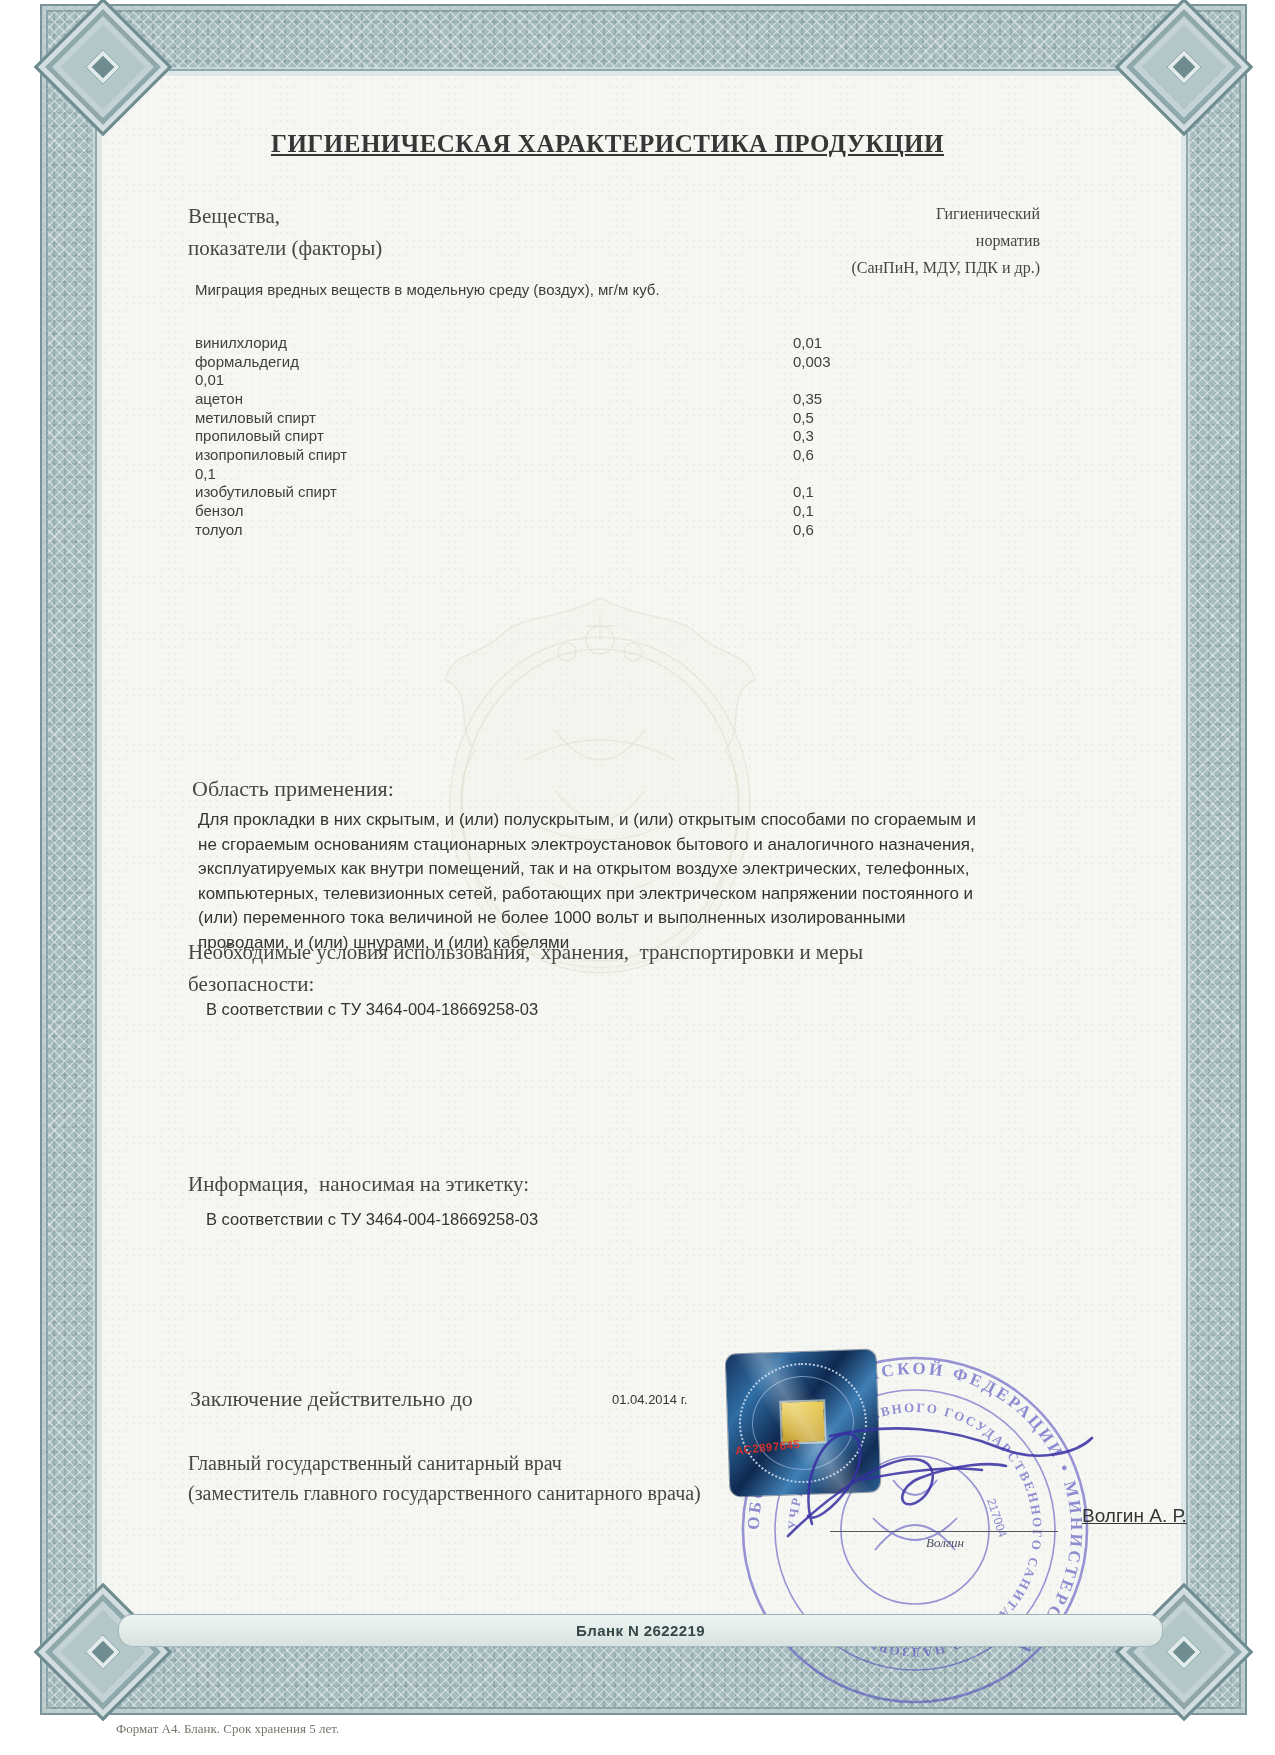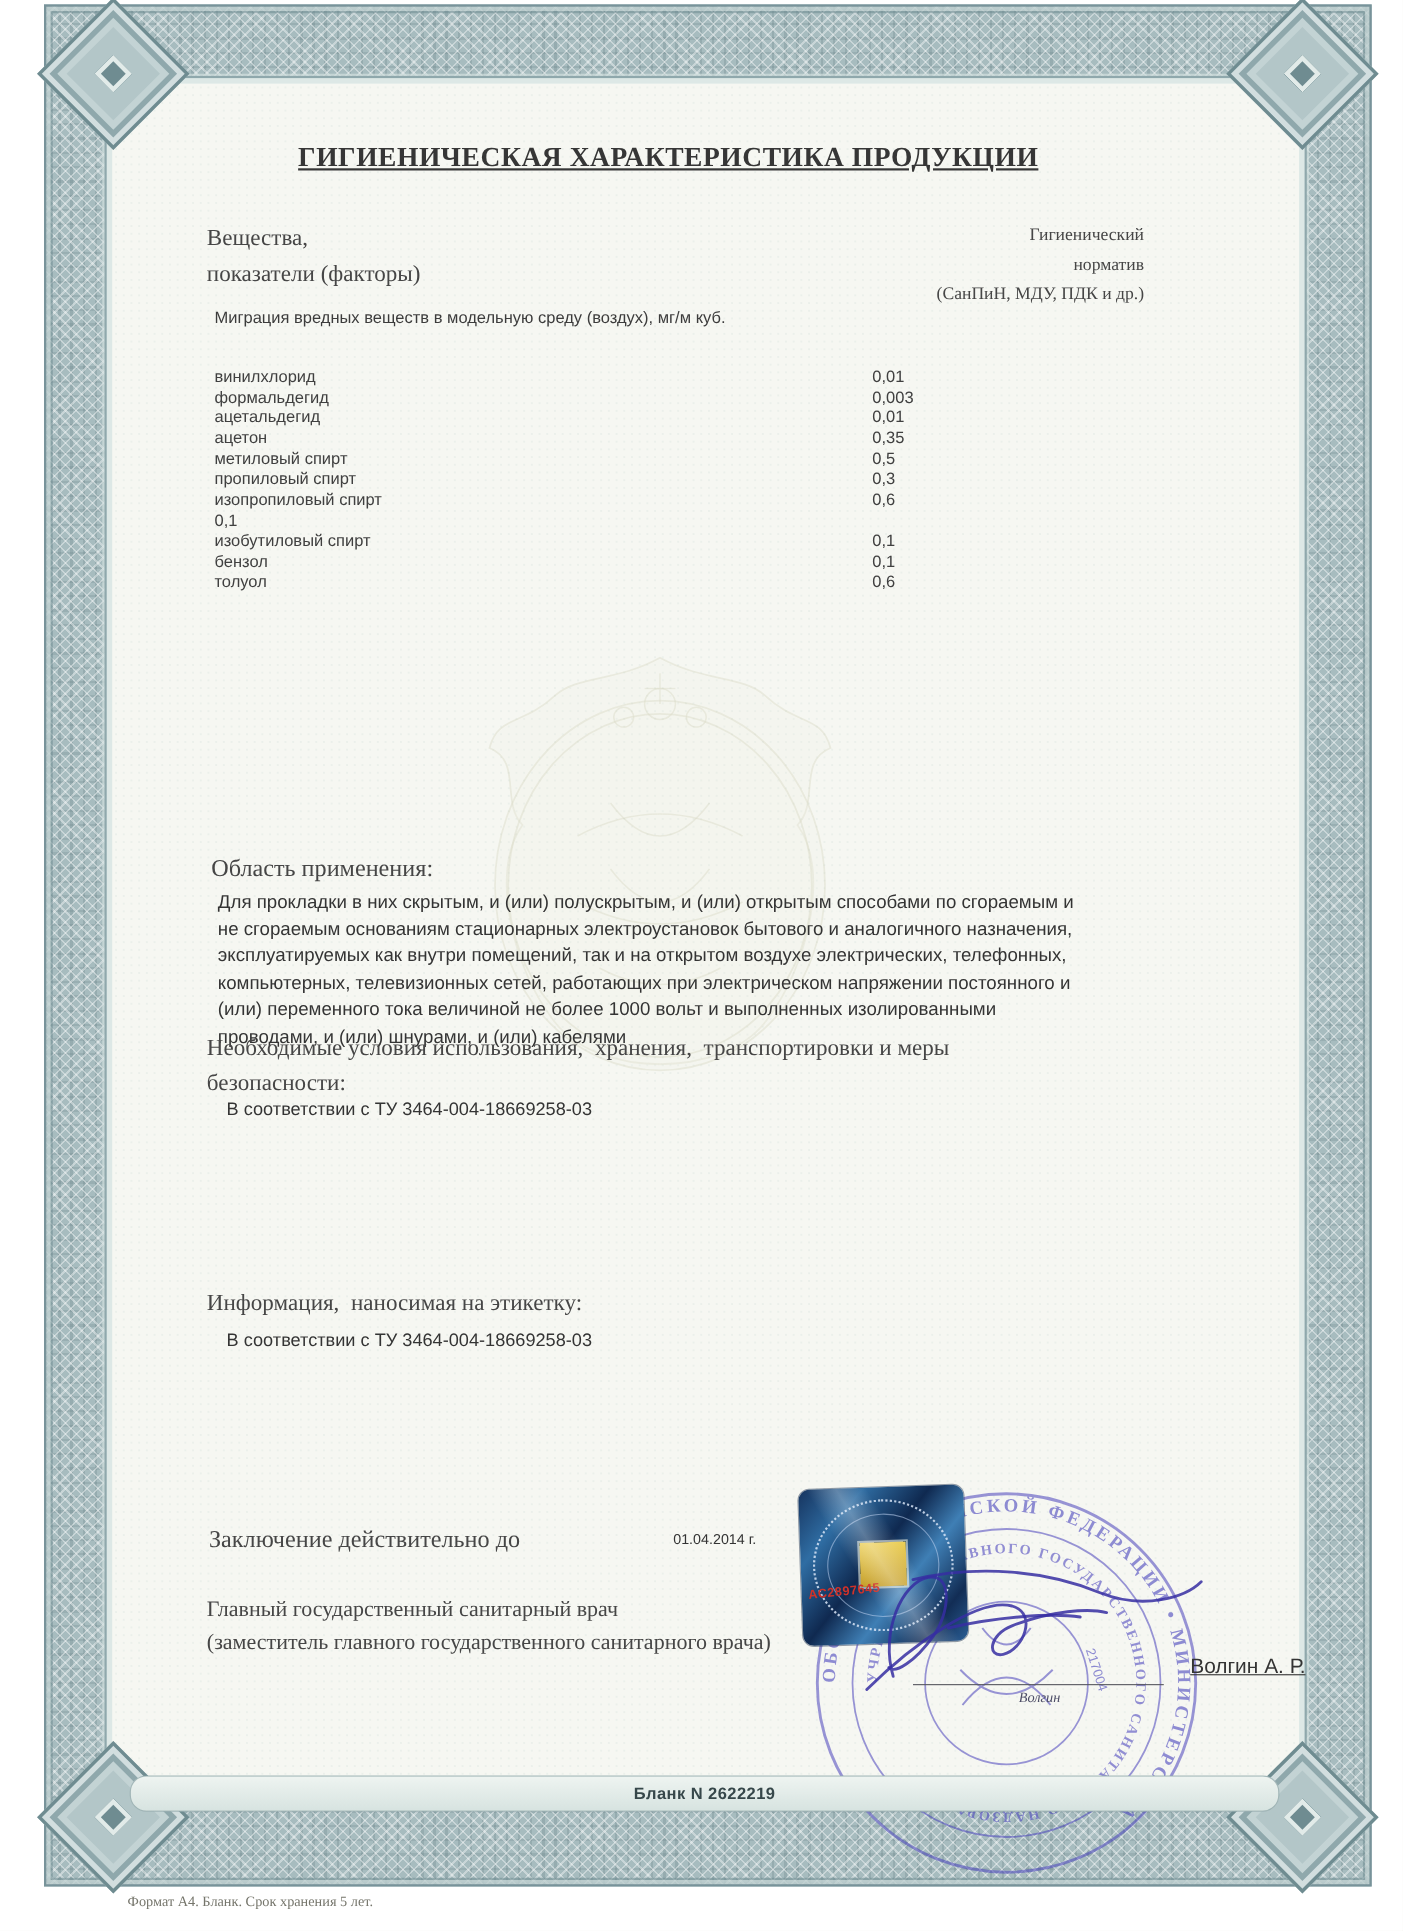--- a/index.html
+++ b/index.html
@@ -129,21 +129,20 @@
       <span class="sub-name">винилхлорид</span>
       <span class="sub-val">0,01</span>
     </div>
 
     <div class="sub-row">
       <span class="sub-name">формальдегид</span>
       <span class="sub-val">0,003</span>
     </div>
 
     <div class="sub-row">
-      <span class="sub-name">ацетальдегид</span>
       <span class="sub-val">0,01</span>
     </div>
 
     <div class="sub-row">
       <span class="sub-name">ацетон</span>
       <span class="sub-val">0,35</span>
     </div>
 
     <div class="sub-row">
       <span class="sub-name">метиловый спирт</span>

